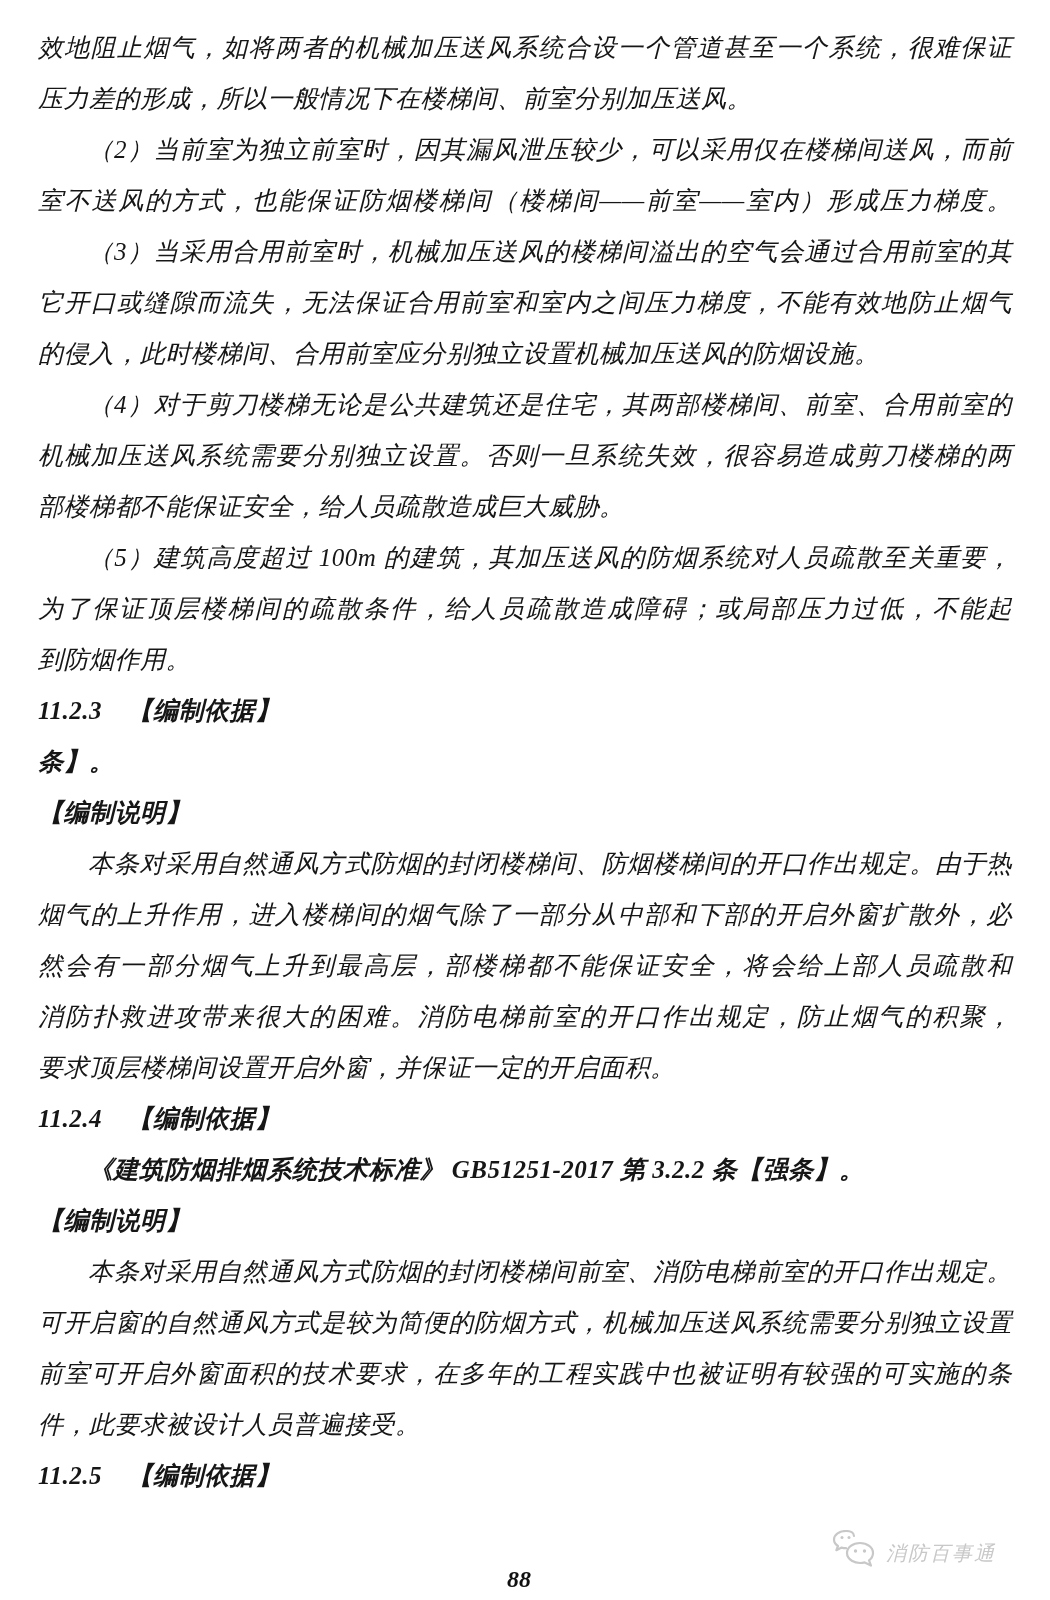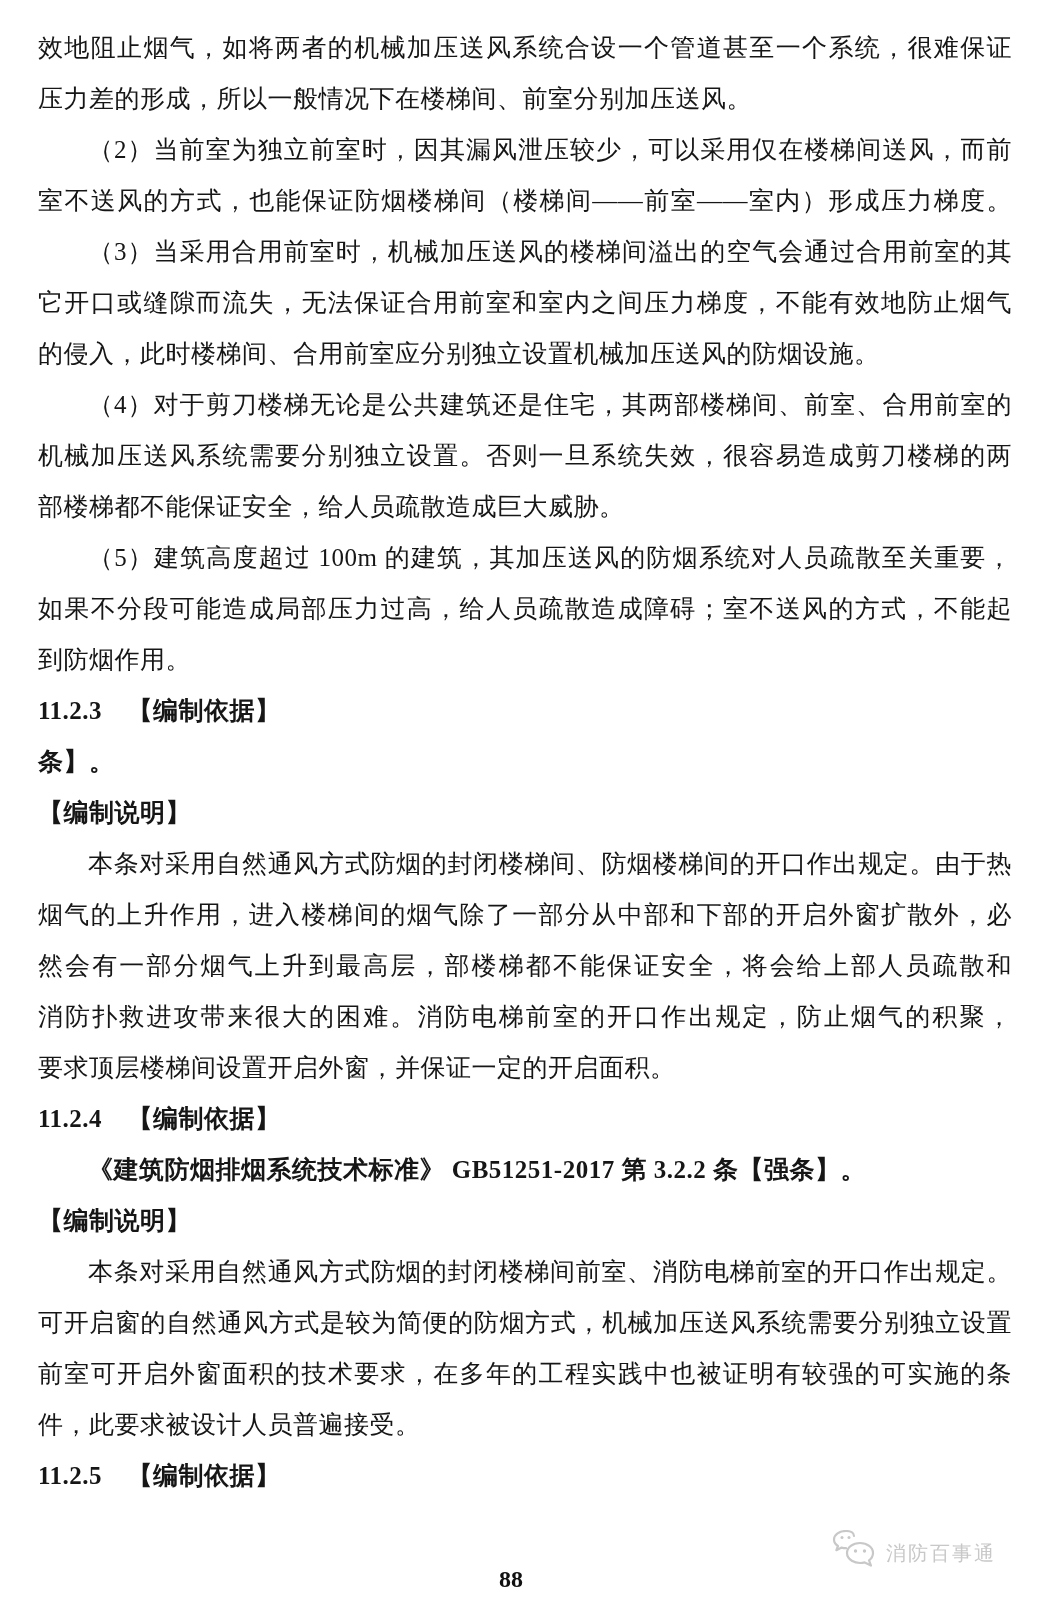--- a/index.html
+++ b/index.html
@@ -8,20 +8,21 @@
     background: #ffffff;
   }
   .page {
     position: relative;
     width: 1022px;
     height: 1600px;
     background: #ffffff;
     overflow: hidden;
     font-family: "Liberation Serif", "DejaVu Serif", serif;
     color: #161616;
+    font-style: italic;
   }
   .content {
     position: absolute;
     top: 22px;
     left: 38px;
     width: 974px;
   }
   .line {
     font-size: 25px;
     line-height: 51px;
@@ -60,40 +61,41 @@
   }
   .pagenum {
     position: absolute;
     top: 1566px;
     left: 0;
     width: 100%;
     text-align: center;
     font-size: 24px;
     font-weight: bold;
     color: #111111;
+    padding-left: 8px;
   }
 </style>
 </head>
 <body>
 
 <div class="page" style="color: rgb(22, 22, 22); background: rgb(255, 255, 255);">
 
   <div class="content">
       <div class="line full">效地阻止烟气，如将两者的机械加压送风系统合设一个管道甚至一个系统，很难保证</div>
       <div class="line">压力差的形成，所以一般情况下在楼梯间、前室分别加压送风。</div>
       <div class="line indent full">（2）当前室为独立前室时，因其漏风泄压较少，可以采用仅在楼梯间送风，而前</div>
       <div class="line full">室不送风的方式，也能保证防烟楼梯间（楼梯间——前室——室内）形成压力梯度。</div>
       <div class="line indent full">（3）当采用合用前室时，机械加压送风的楼梯间溢出的空气会通过合用前室的其</div>
       <div class="line full">它开口或缝隙而流失，无法保证合用前室和室内之间压力梯度，不能有效地防止烟气</div>
       <div class="line">的侵入，此时楼梯间、合用前室应分别独立设置机械加压送风的防烟设施。</div>
       <div class="line indent full">（4）对于剪刀楼梯无论是公共建筑还是住宅，其两部楼梯间、前室、合用前室的</div>
       <div class="line full">机械加压送风系统需要分别独立设置。否则一旦系统失效，很容易造成剪刀楼梯的两</div>
       <div class="line">部楼梯都不能保证安全，给人员疏散造成巨大威胁。</div>
       <div class="line indent full">（5）建筑高度超过 100m 的建筑，其加压送风的防烟系统对人员疏散至关重要，</div>
-      <div class="line full">如果不分段可能造成局部压力过高，给人员疏散造成障碍；室不送风的方式，不能起</div>
+      <div class="line full">为了保证顶层楼梯间的疏散条件，给人员疏散造成障碍；或局部压力过低，不能起</div>
       <div class="line">到防烟作用。</div>
       <div class="line bold">11.2.3　【编制依据】</div>
       <div class="line bold">条】。</div>
       <div class="line bold">【编制说明】</div>
       <div class="line indent full">本条对采用自然通风方式防烟的封闭楼梯间、防烟楼梯间的开口作出规定。由于热</div>
       <div class="line full">烟气的上升作用，进入楼梯间的烟气除了一部分从中部和下部的开启外窗扩散外，必</div>
       <div class="line full">然会有一部分烟气上升到最高层，部楼梯都不能保证安全，将会给上部人员疏散和</div>
       <div class="line full">消防扑救进攻带来很大的困难。消防电梯前室的开口作出规定，防止烟气的积聚，</div>
       <div class="line">要求顶层楼梯间设置开启外窗，并保证一定的开启面积。</div>
       <div class="line bold">11.2.4　【编制依据】</div>

